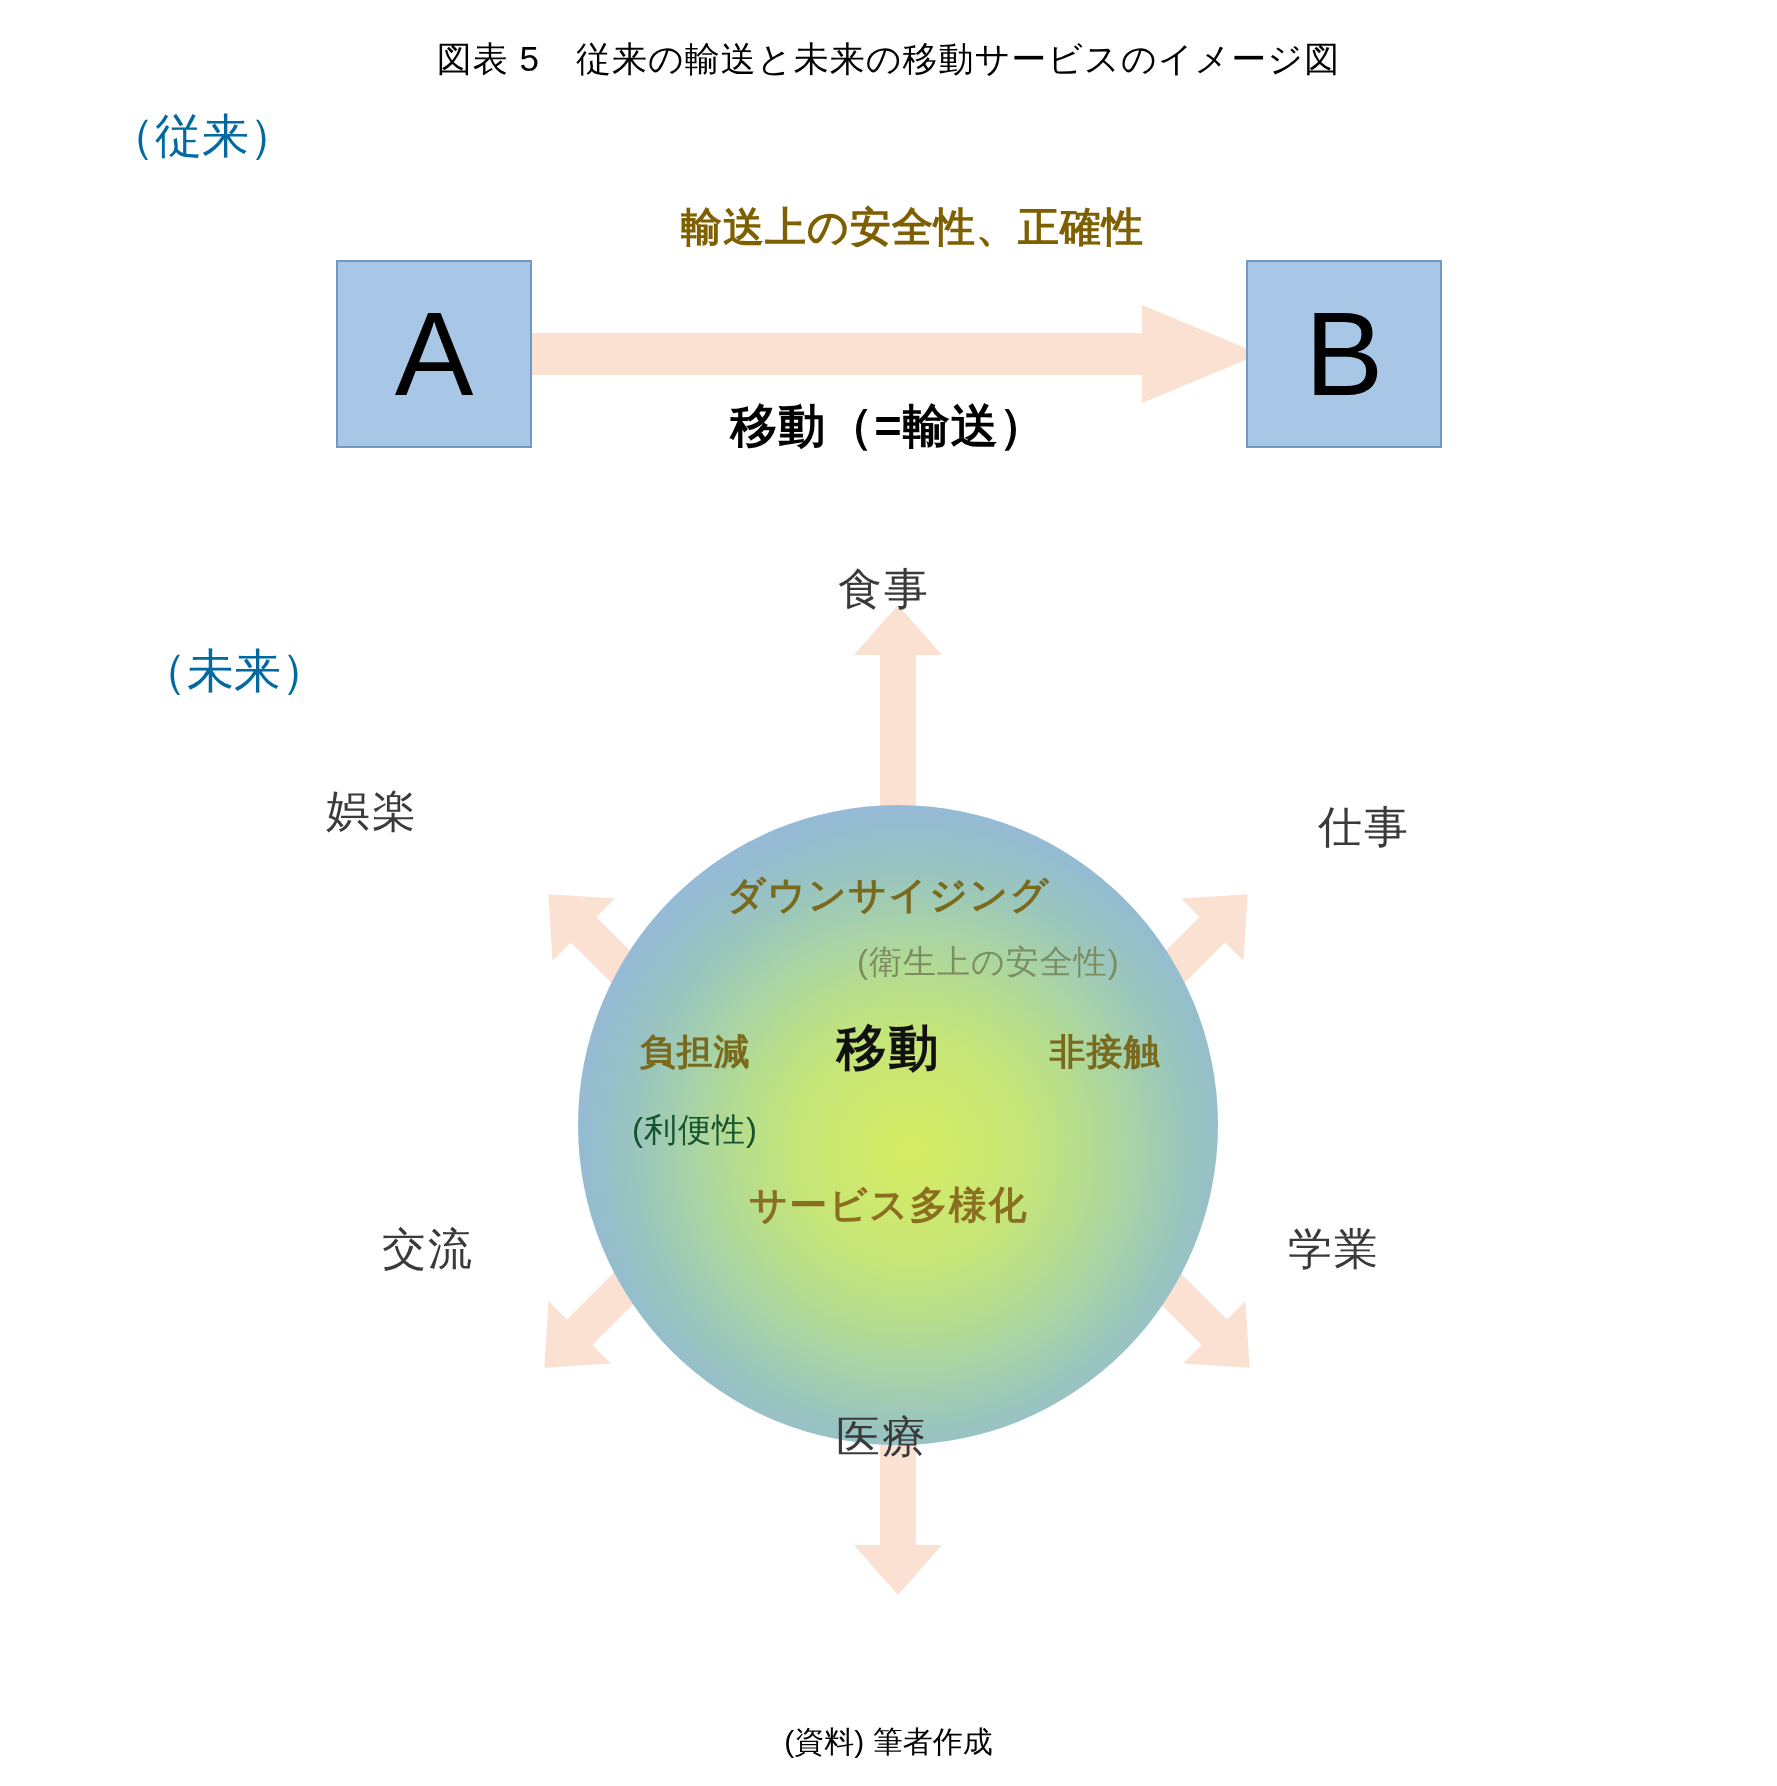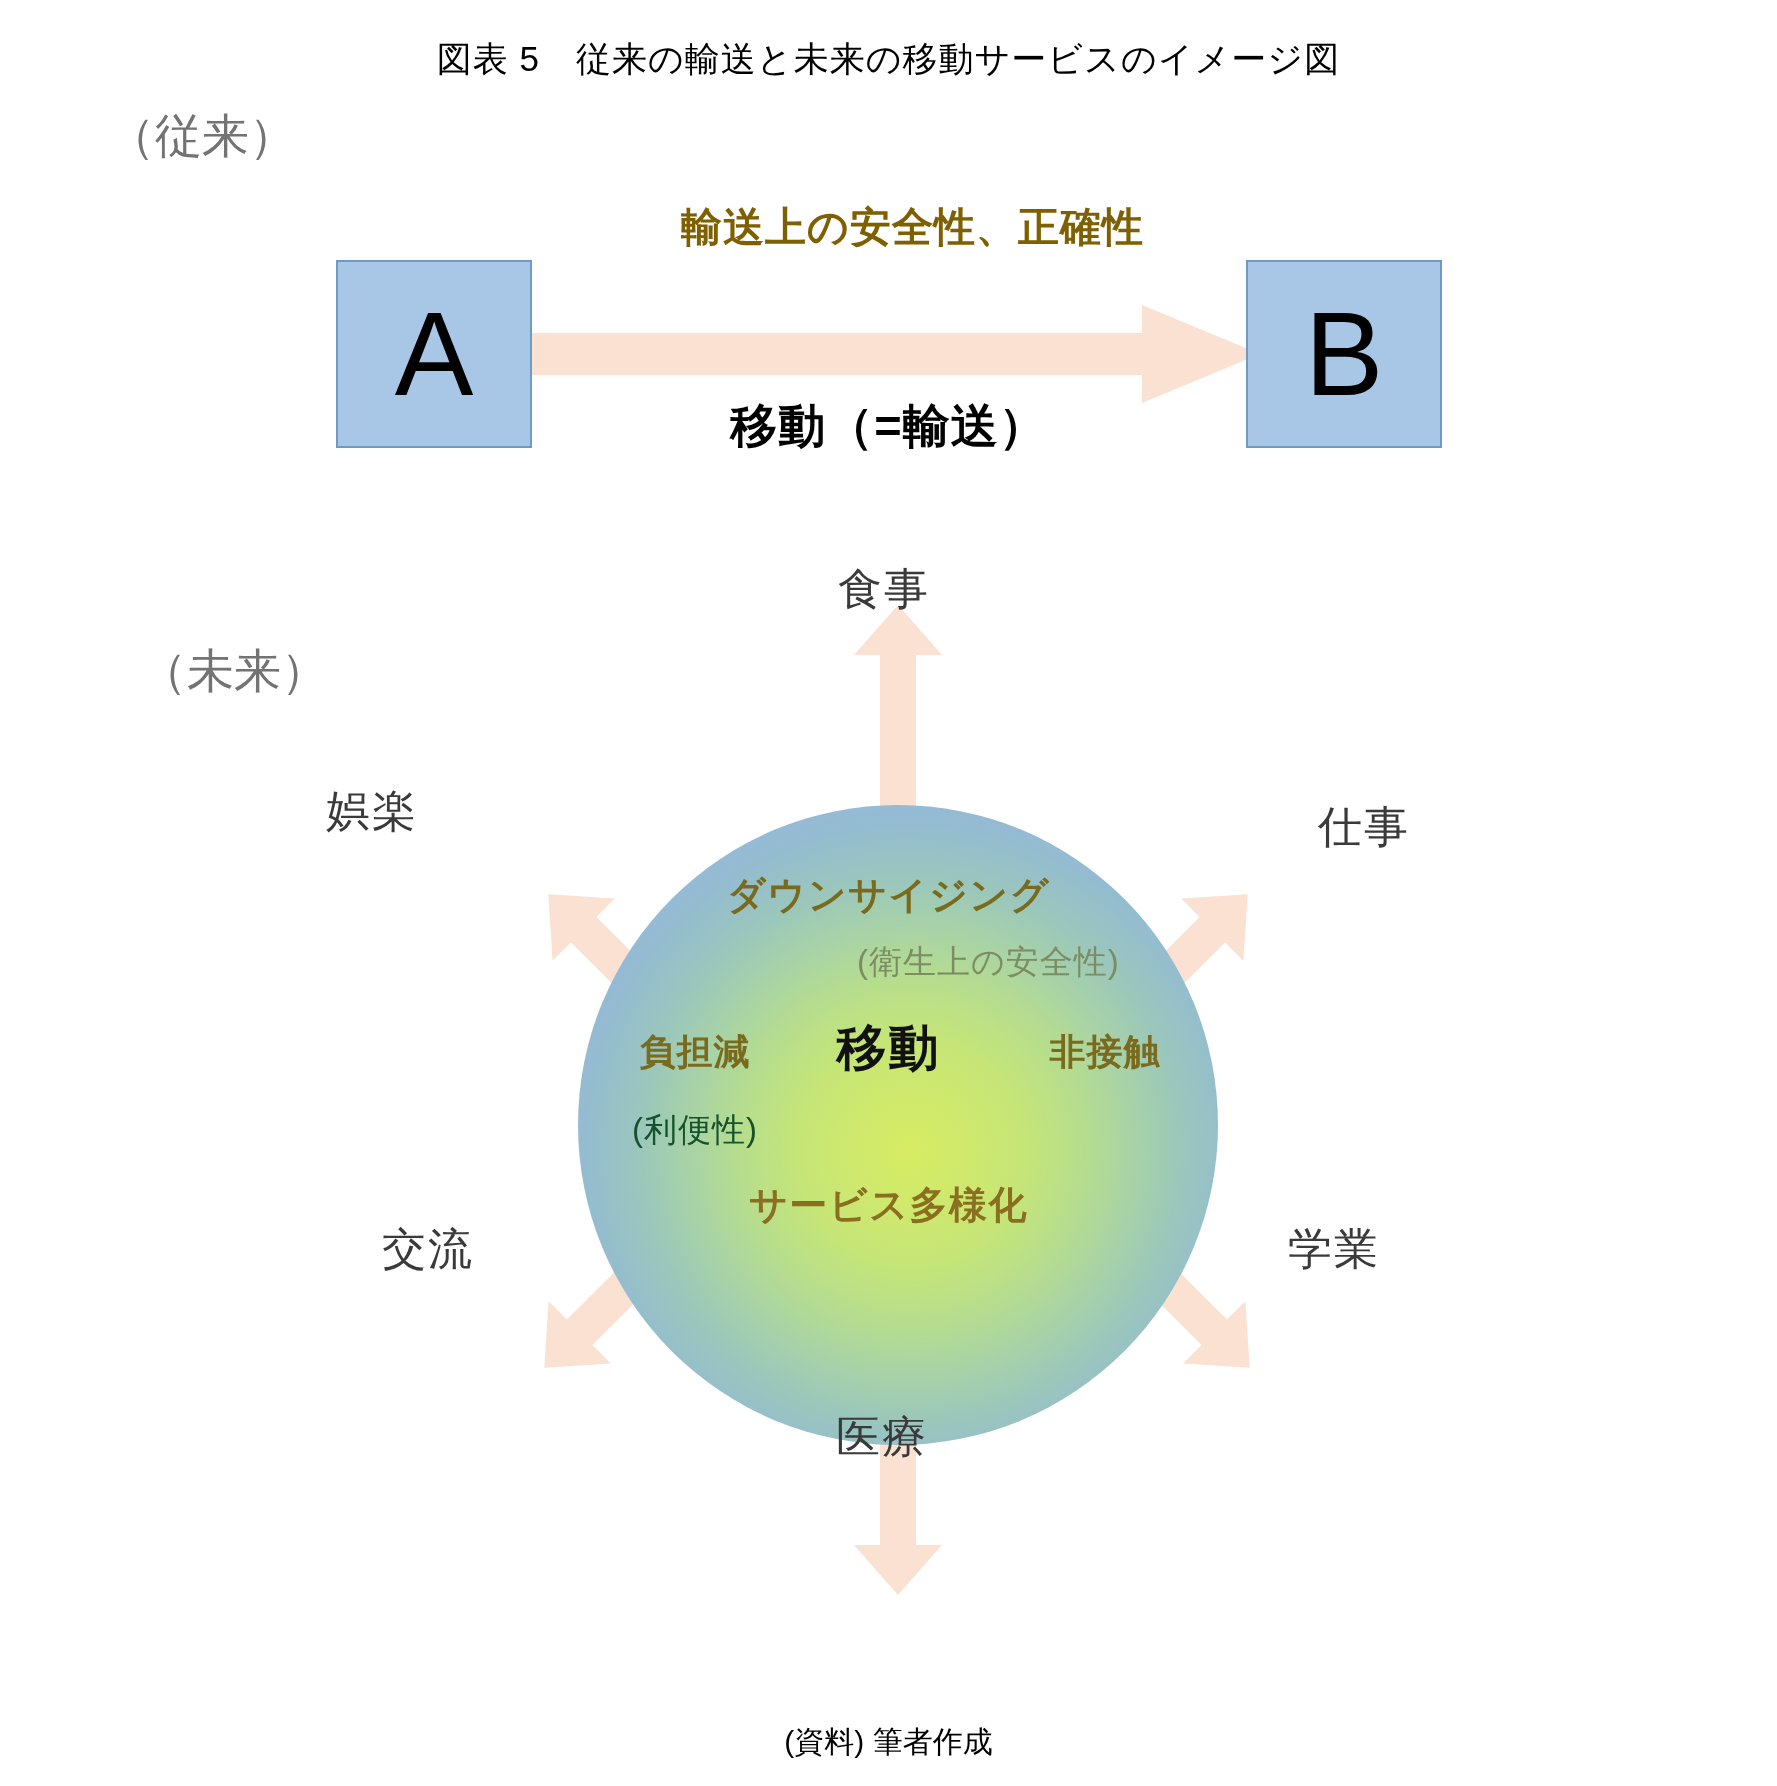--- a/index.html
+++ b/index.html
@@ -27,21 +27,21 @@
     font-weight: 500;
     letter-spacing: 1px;
     color: #000000;
     white-space: pre;
   }
 
   
   .section-label {
     position: absolute;
     font-size: 47px;
-    color: #737373;
+    color: #0369a1;
     white-space: nowrap;
     letter-spacing: 0px;
   }
   #label-conventional { top: 105px; left: 108px; }
   #label-future       { top: 640px; left: 140px; }
 
   
   #conventional-block {
     position: absolute;
     top: 190px;

